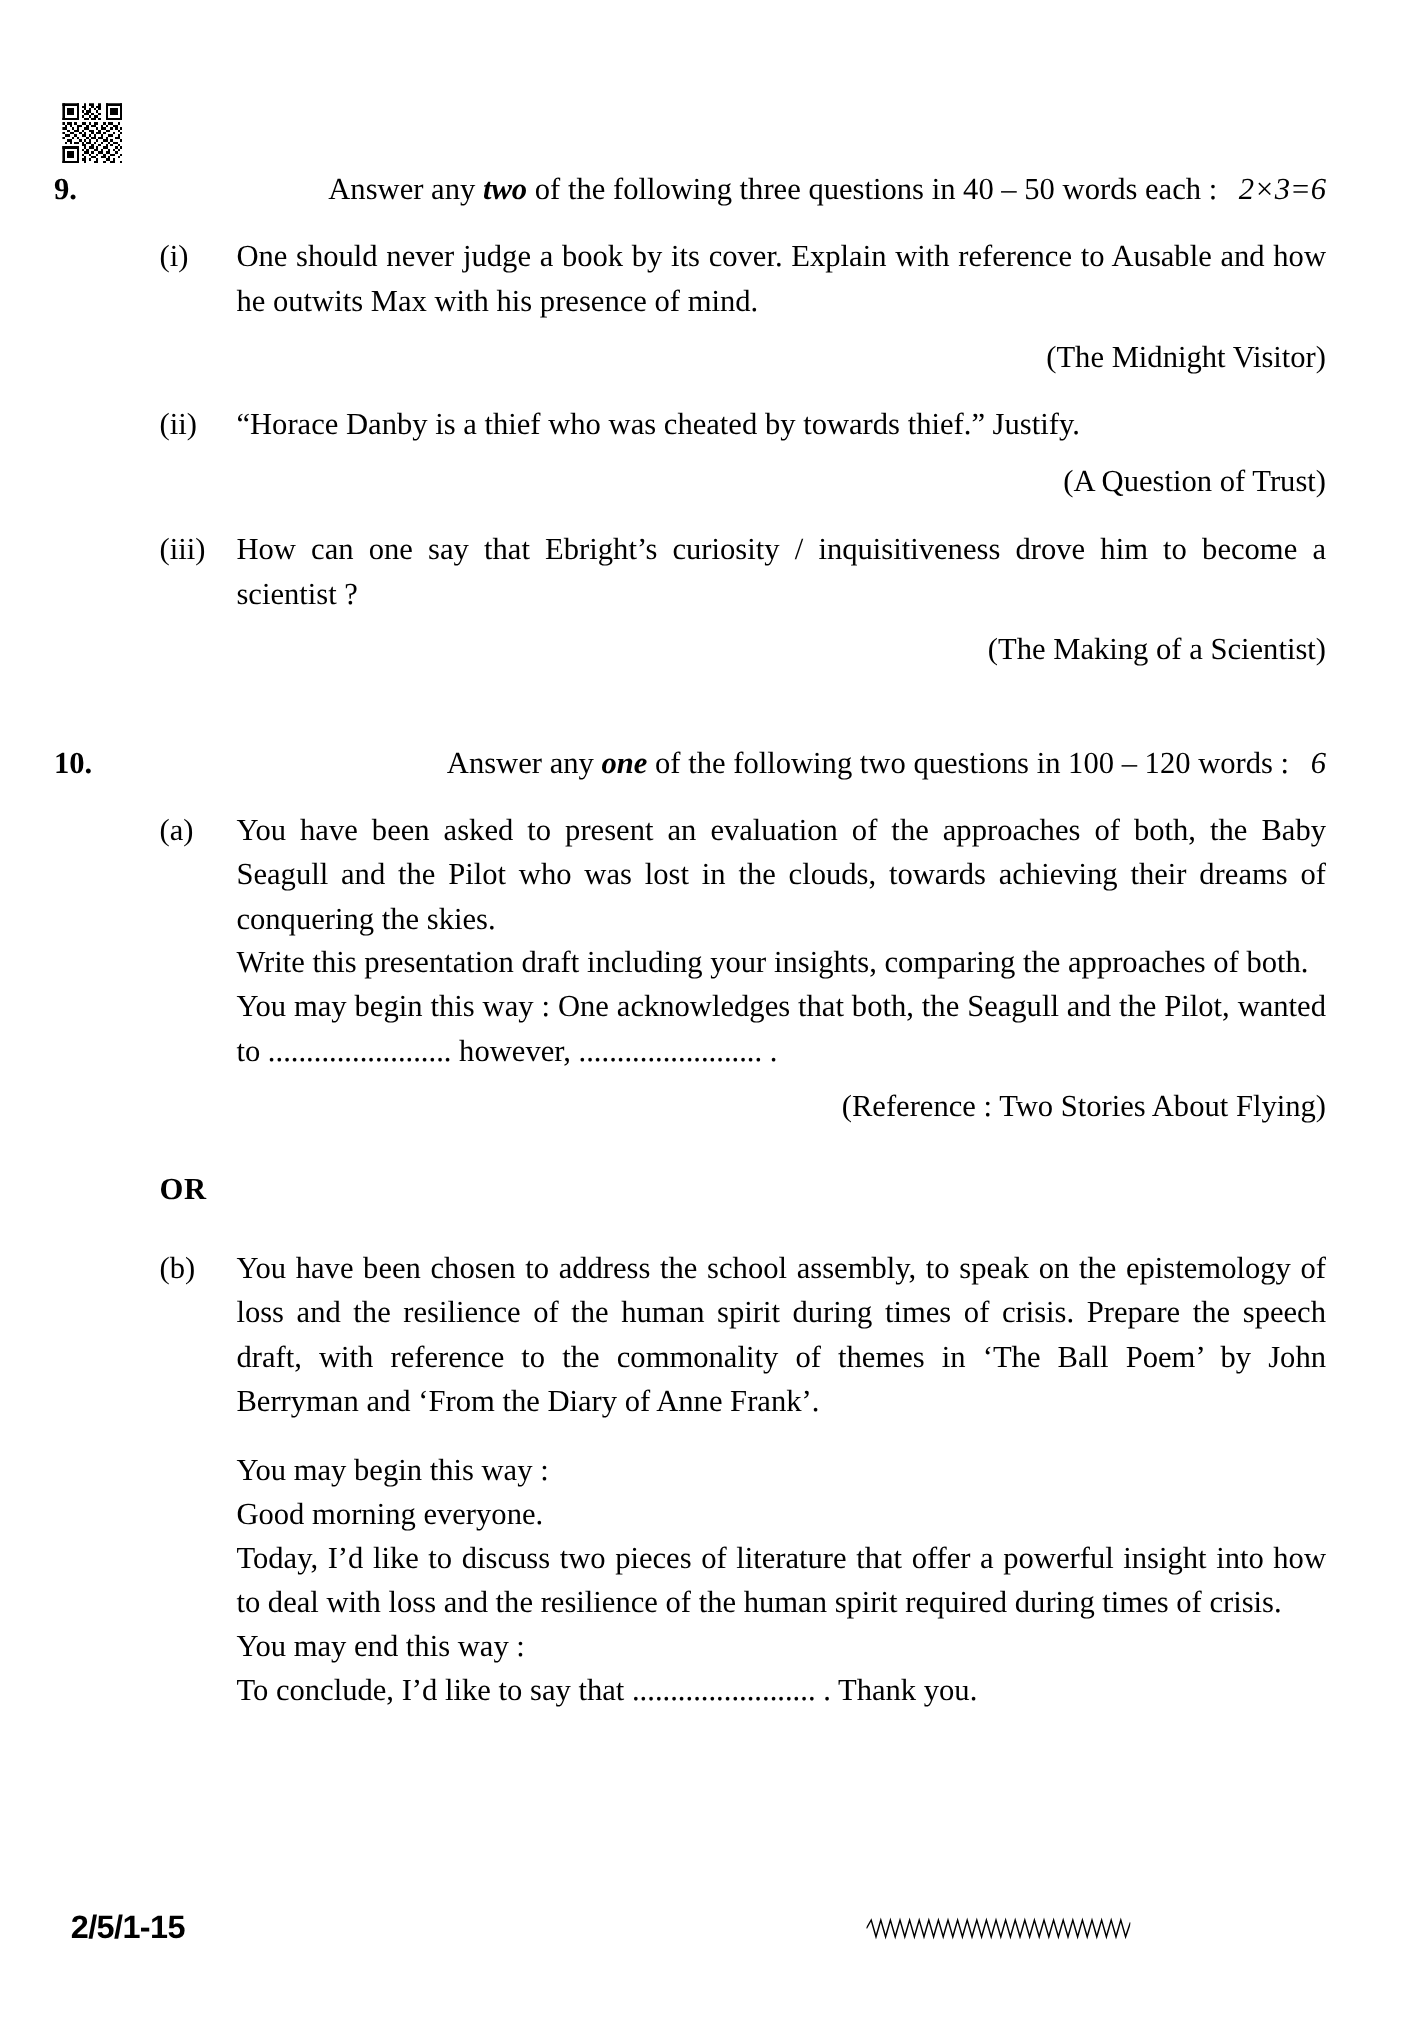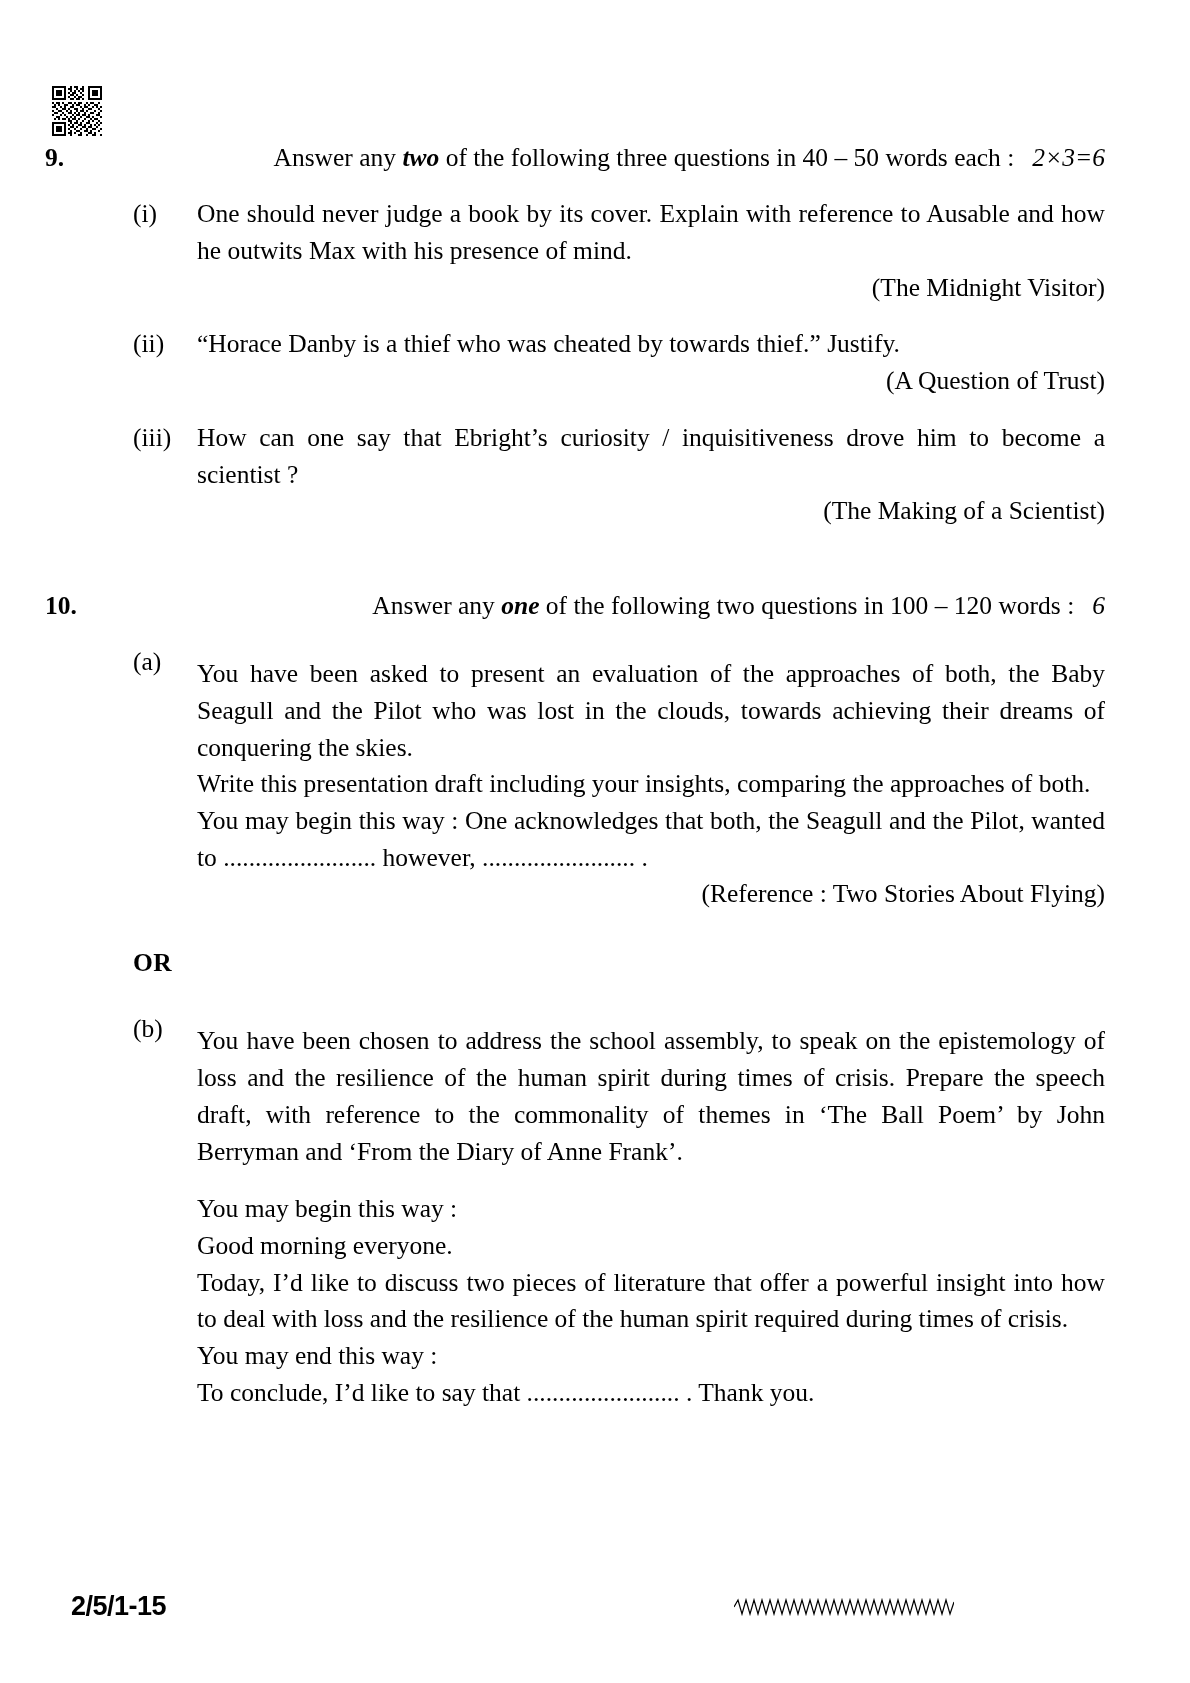--- a/index.html
+++ b/index.html
@@ -88,42 +88,42 @@
   }
   .subtext {
     flex: 1 1 auto;
     font-size: 25.5px;
     line-height: 1.44;
     text-align: justify;
     text-justify: inter-word;
   }
   .subtext.nojust { text-align: left; }
   .para { }
-  .para.first { margin-top: 12px; }
+  .para.first { margin-top: 0; }
 
   .attrib {
     text-align: right;
     font-size: 25.5px;
     line-height: 1.44;
-    margin-top: 0;
+    margin-top: 10px;
   }
 
   .or-sep {
     text-align: left;
     font-weight: bold;
     font-size: 25.5px;
     margin-top: 32px;
     margin-bottom: 10px;
     letter-spacing: 0.5px;
   }
 
   
   .footer {
     position: absolute;
-    left: 16px;
+    left: 4px;
     right: 0;
     bottom: 52px;
     height: 40px;
   }
   .foot-code {
     position: absolute;
     left: 55px;
     top: 0;
     font-weight: bold;
     font-size: 27px;

